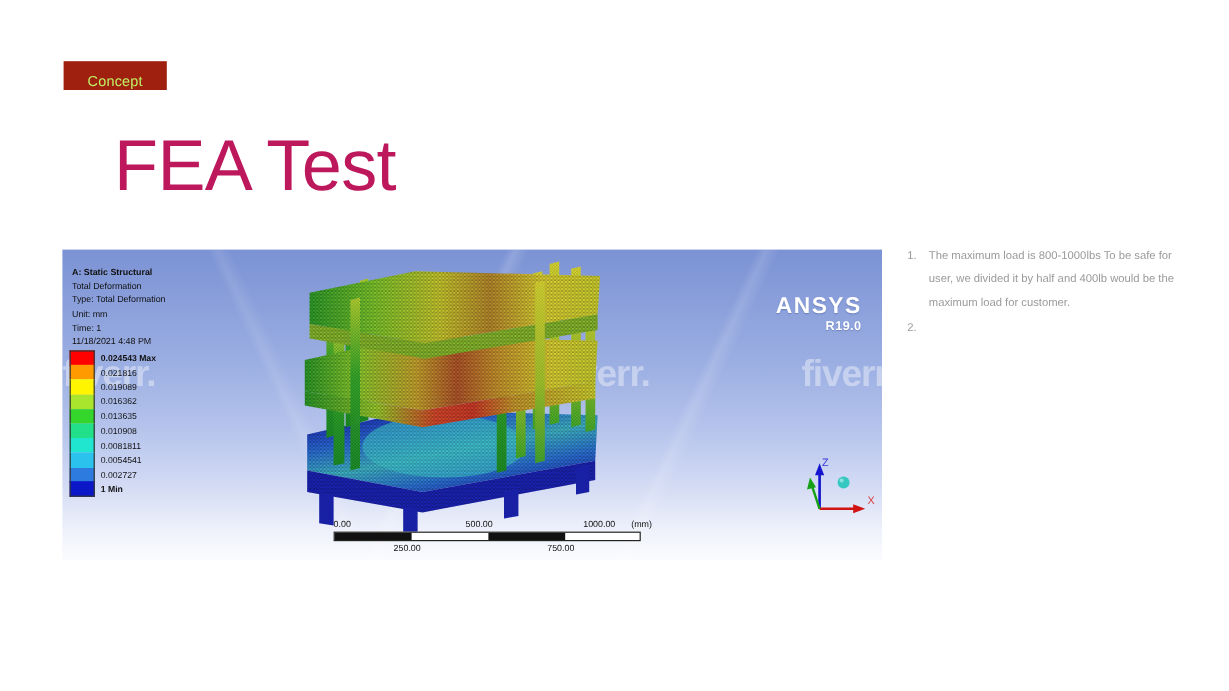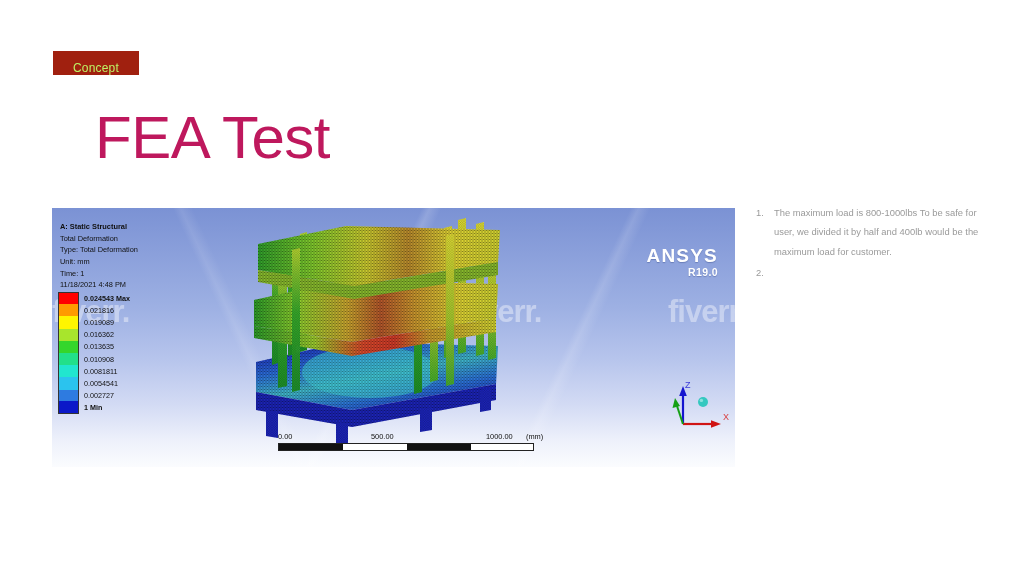--- a/index.html
+++ b/index.html
@@ -334,28 +334,32 @@
         <polygon points="6,22 3.5,32 11,30" fill="#15a015"></polygon>
 
         <circle cx="34" cy="26" r="5" fill="#35c8c0"></circle>
         <circle cx="32.4" cy="24.4" r="1.7" fill="#9fe8e4" opacity=".8"></circle>
       </svg>
     </div>
 
     <div class="scale">
       <div class="top">
         <span class="t" style="left:0px;">0.00</span>
-        <span class="t" style="left:93px;">500.00</span>
+        <span class="t" style="left:110px;">500.00</span>
         <span class="t" style="left:208px;">1000.00</span>
         <span class="t" style="left:248px;">(mm)</span>
       </div>
       <div class="bar">
         <i style="left:0;width:64px;"></i>
         <i style="left:128px;width:64px;"></i>
       </div>
+      <div class="bot">
+        <span class="t" style="left:50px;top:1px;">250.00</span>
+        <span class="t" style="left:178px;top:1px;">750.00</span>
+      </div>
     </div>
   </div>
 
   <div class="notes">
     <ol id="notes-ol">
         <li><span class="num">1.</span><span>The maximum load is 800-1000lbs To be safe for user, we divided it by  half and 400lb would be the maximum load for customer.</span></li>
         <li><span class="num">2.</span></li>
       </ol>
   </div>
 

